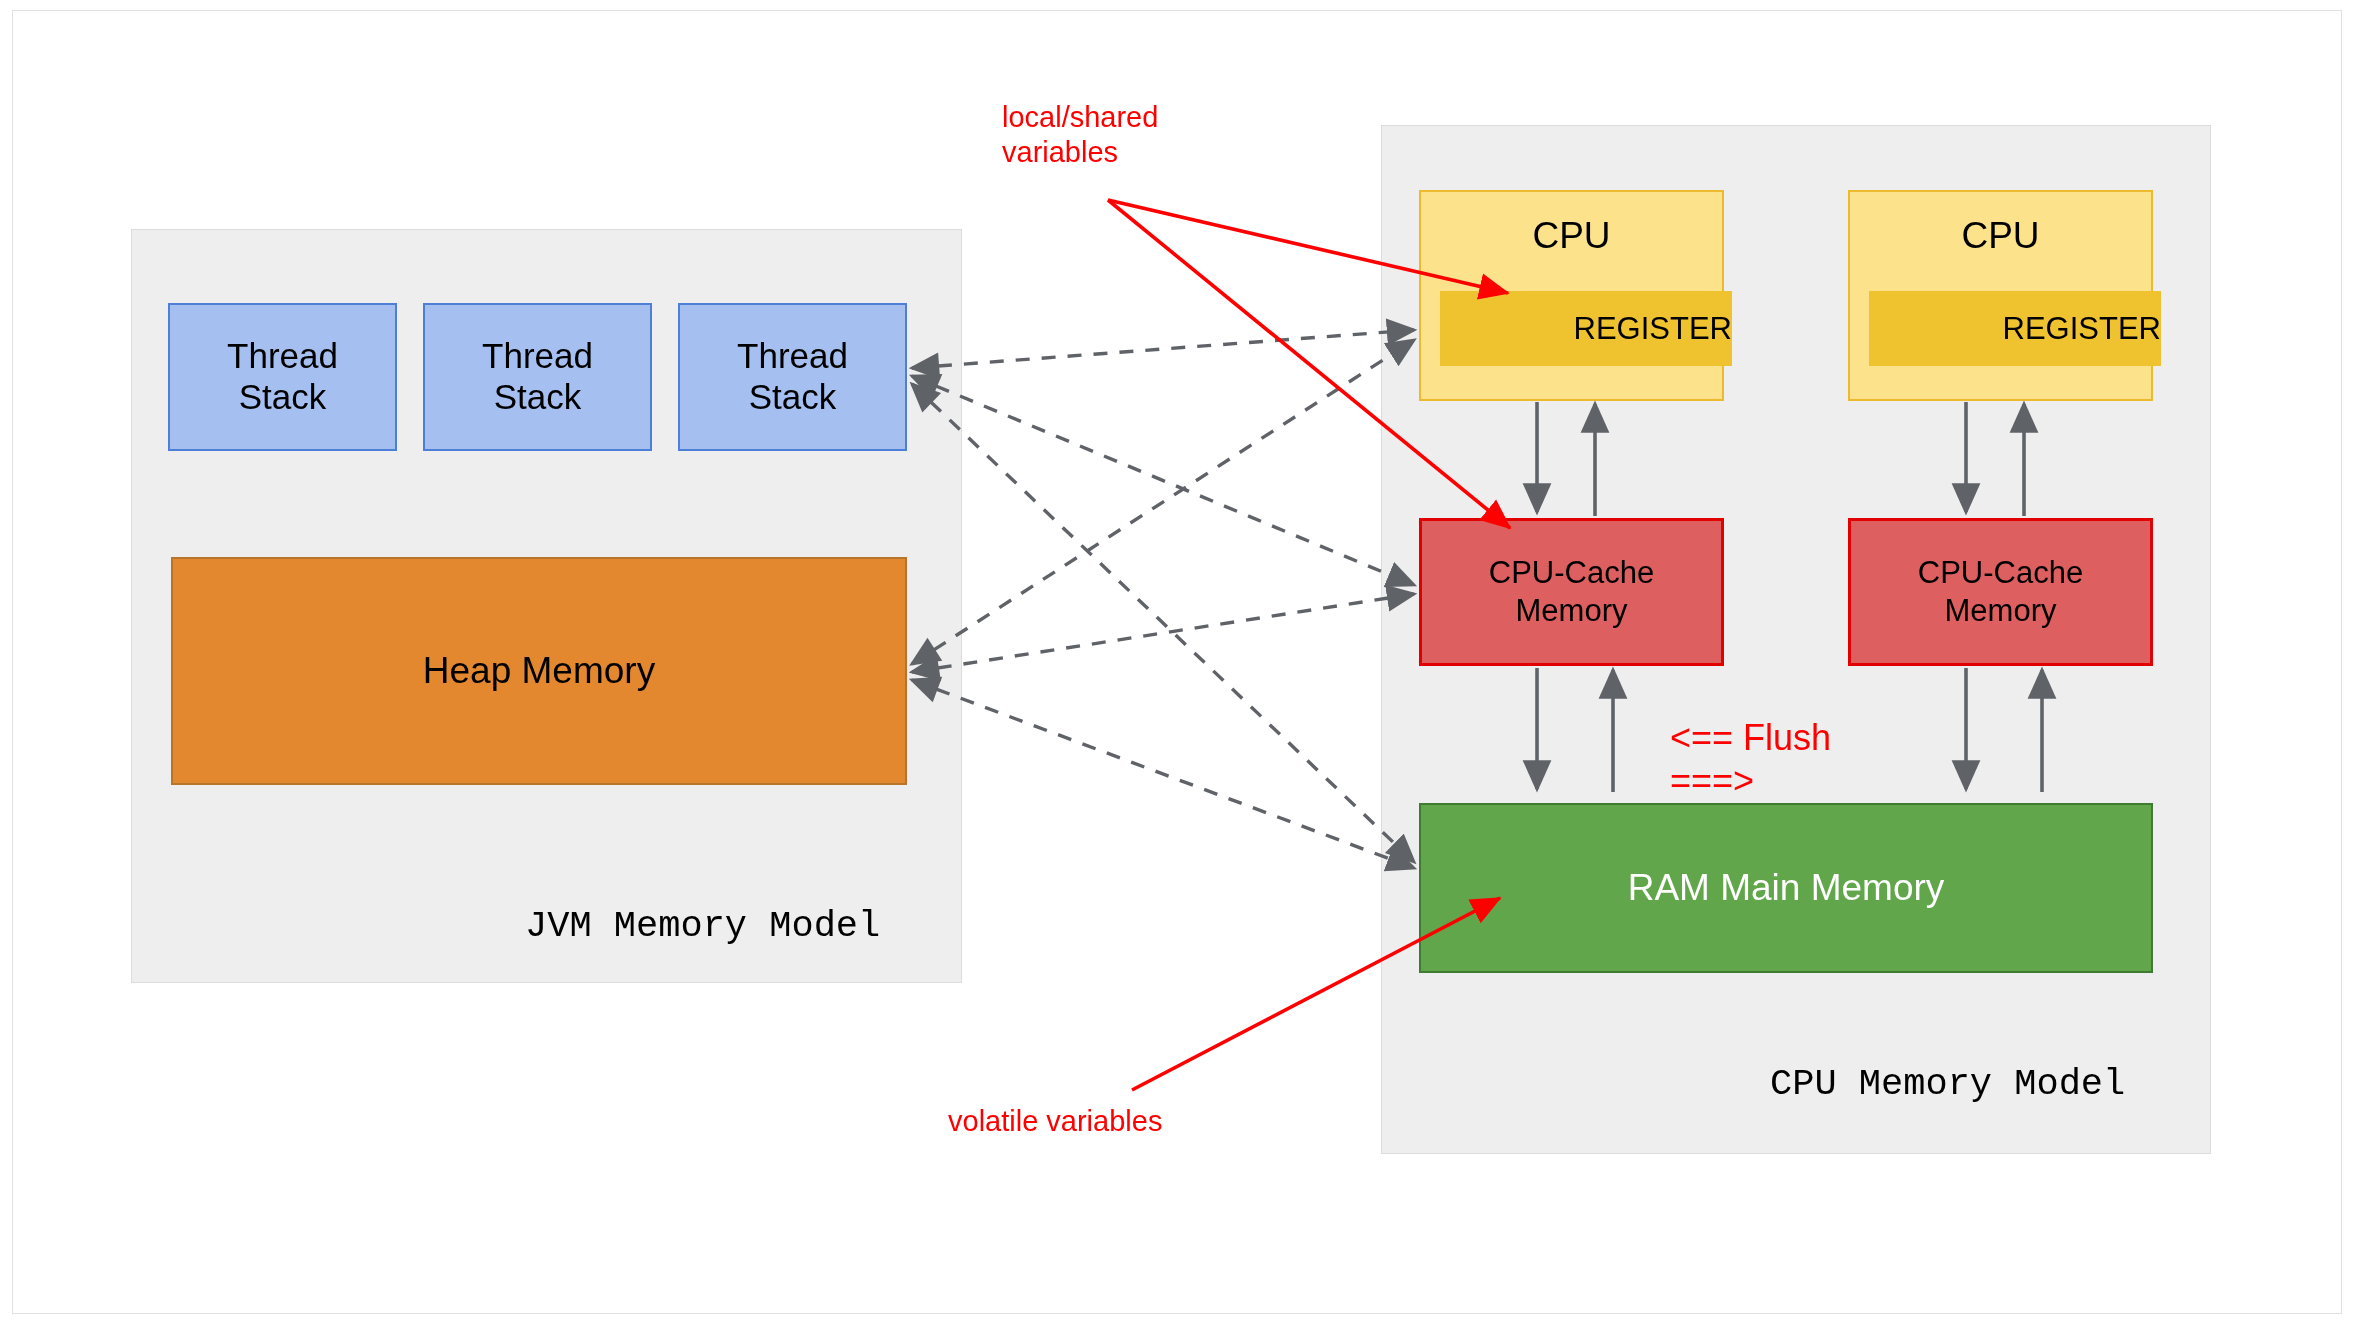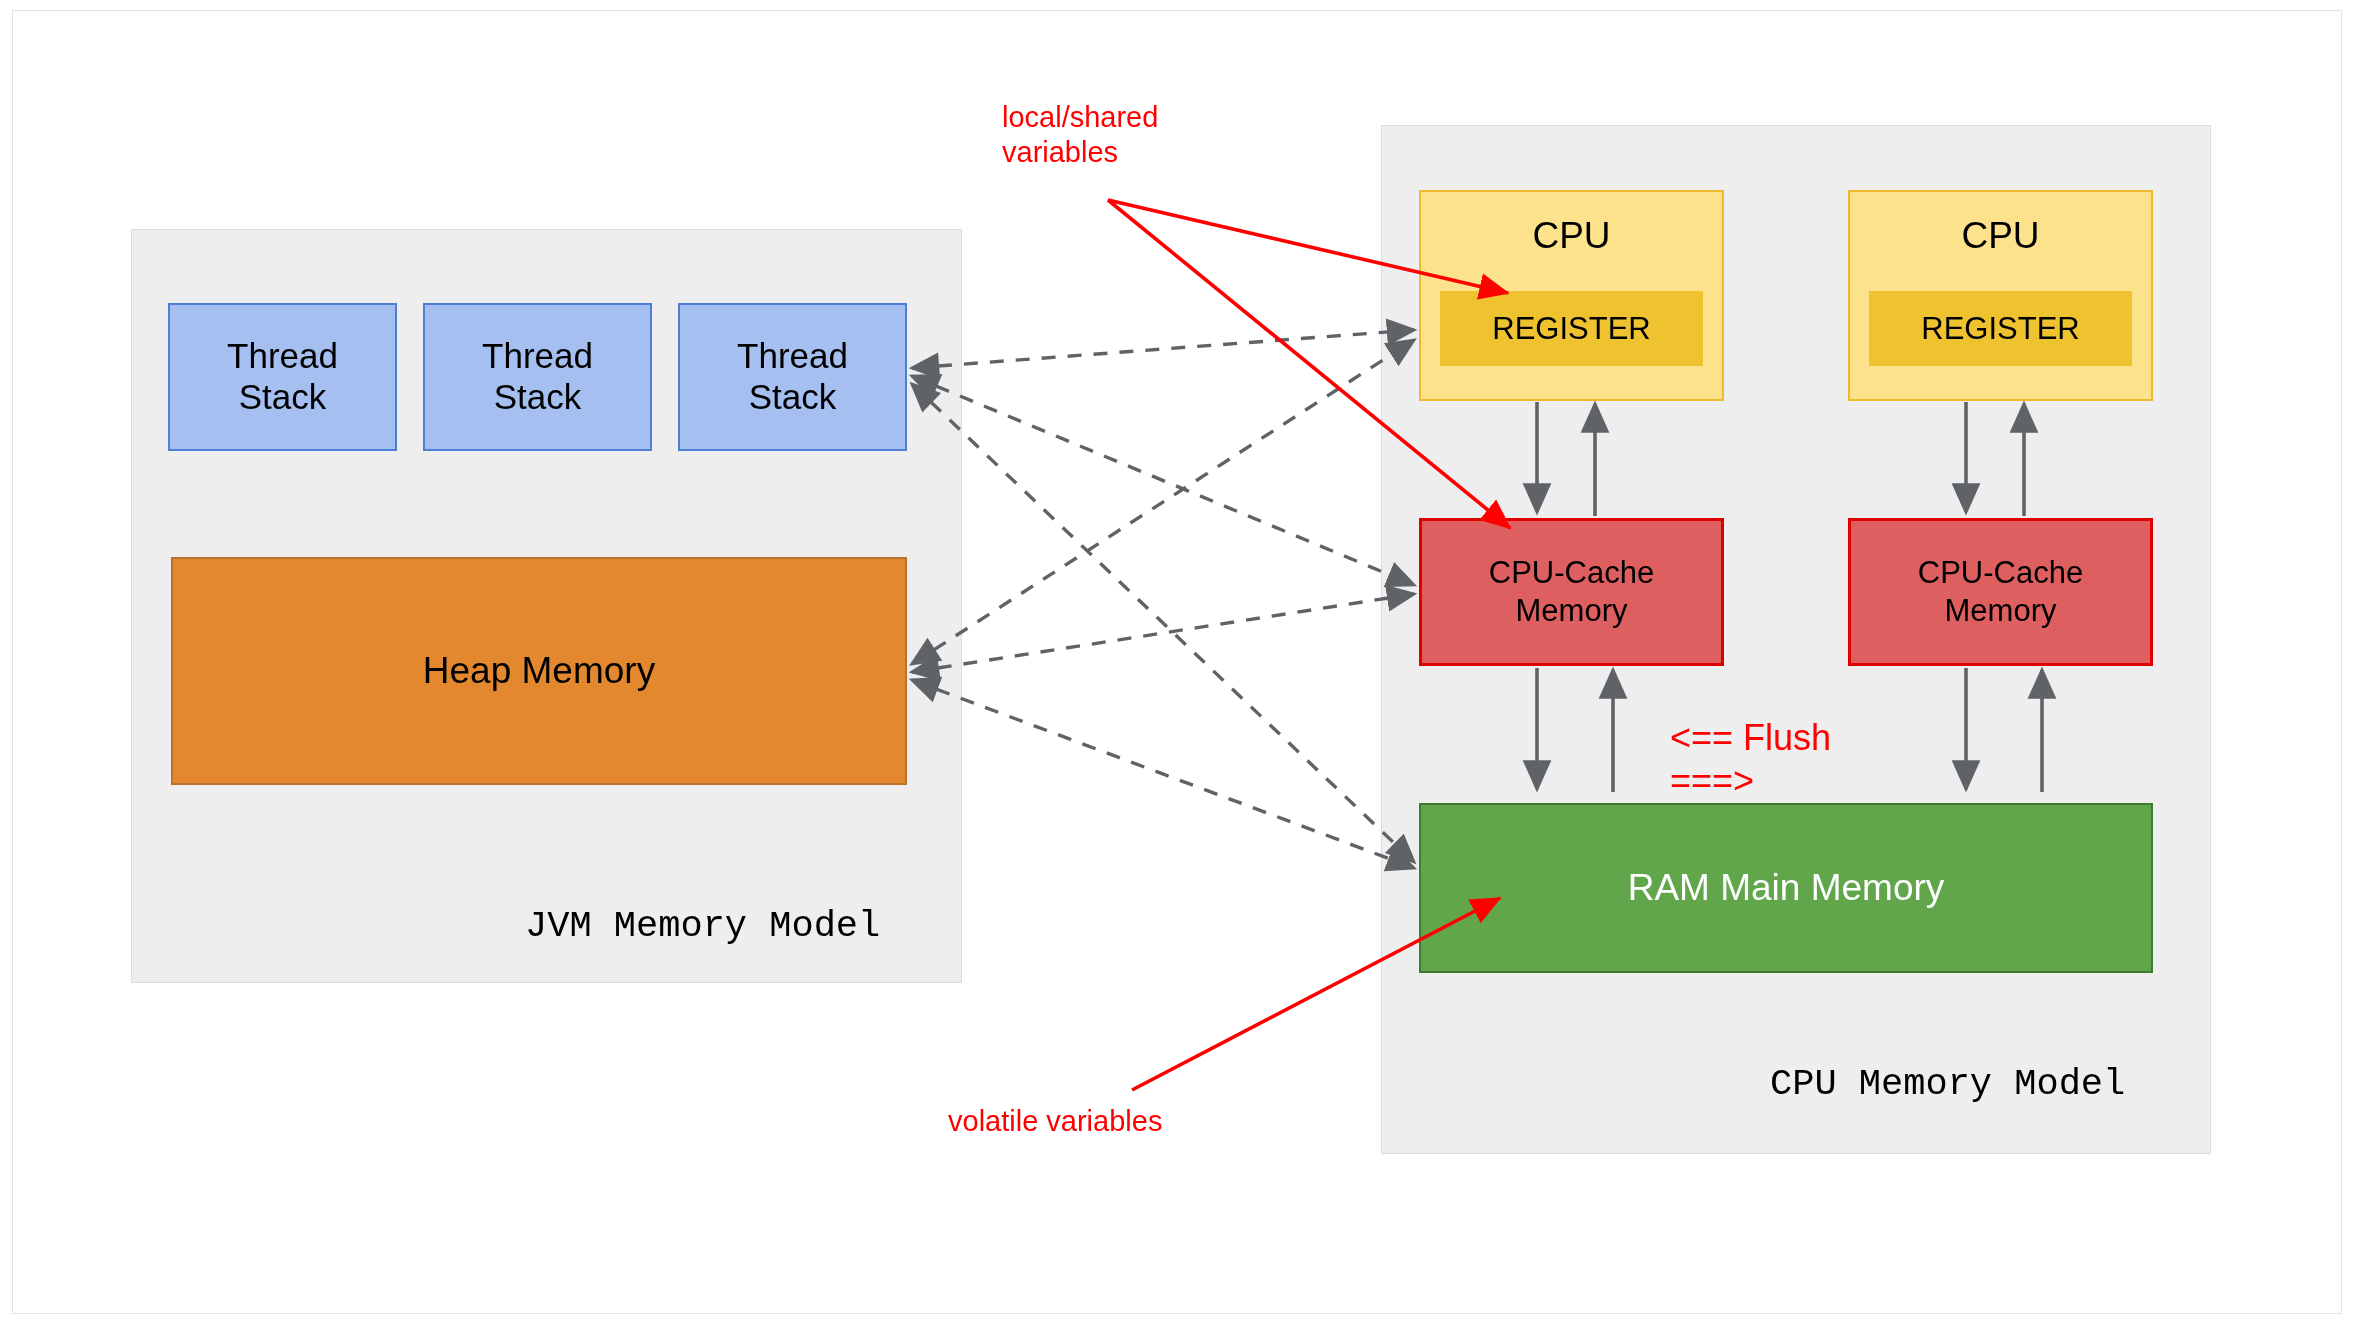--- a/index.html
+++ b/index.html
@@ -21,21 +21,21 @@
 
   .thread-stack{background:#a5c0f0;border:2px solid #4d7fd6;color:#000000;
                 font-size:35px;line-height:1.16;}
 
   .heap{background:#e3882f;border:2px solid #b8742a;color:#000000;font-size:37px;}
 
   .cpu{background:#fde28c;border:2px solid #edb92e;color:#000000;font-size:37px;
        align-items:flex-start;padding-top:23px;}
 
   .register{position:absolute;background:#efc230;color:#000000;font-size:31px;
-            display:flex;align-items:center;justify-content:center;}
+            display:flex;align-items:center;justify-content:flex-end;padding-left:29px;}
 
   .cache{background:#dd5f5f;border:3px solid #e00000;color:#000000;font-size:31px;
          line-height:1.22;}
 
   .ram{background:#62a council;}
   .ram{background:#61a64b;border:2px solid #3f7c32;color:#ffffff;font-size:37px;}
 
   .redlabel{position:absolute;color:#ff0000;font-size:29px;line-height:1.2;text-align:left;
             white-space:pre-line;}
 

